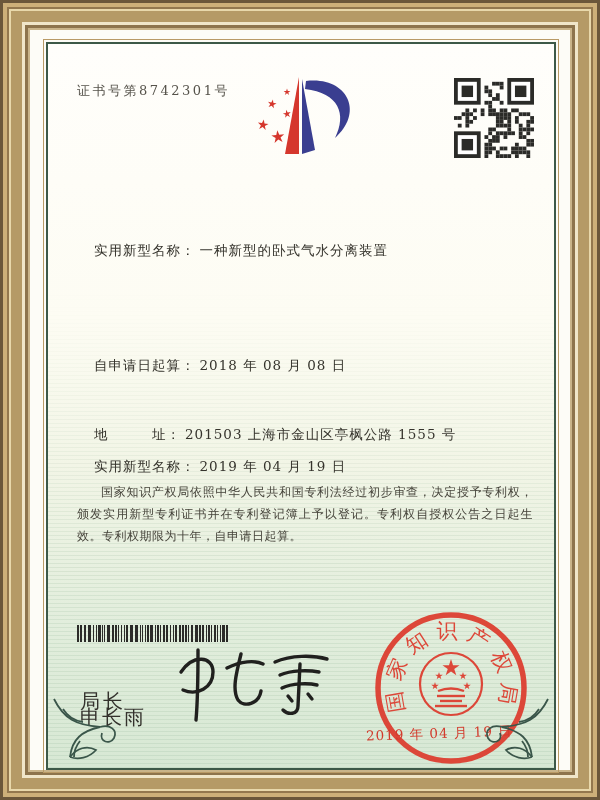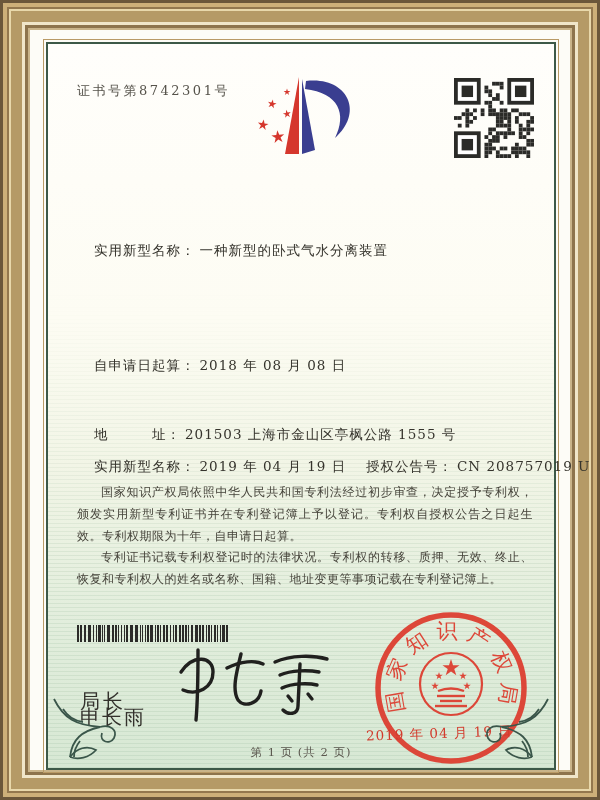--- a/index.html
+++ b/index.html
@@ -233,28 +233,24 @@
       <span>实用新型名称：</span><span class="fvalue">一种新型的卧式气水分离装置</span>
     </div>
     <div class="field-row" style="top:313px">
       <span>自申请日起算：</span><span class="fvalue">2018 年 08 月 08 日</span>
     </div>
     <div class="field-row" style="top:382px">
       <span>地　　　址：</span><span class="fvalue">201503 上海市金山区亭枫公路 1555 号</span>
     </div>
     <div class="field-row" style="top:414px">
       <span>实用新型名称：</span><span class="fvalue">2019 年 04 月 19 日</span>
-      <span class="field-col2">
-        <span>授权公告号：</span><span class="fvalue">CN 208757019 U</span>
-      </span>
     </div>
 
     <div class="paras">
       <p class="para">国家知识产权局依照中华人民共和国专利法经过初步审查，决定授予专利权，颁发实用新型专利证书并在专利登记簿上予以登记。专利权自授权公告之日起生效。专利权期限为十年，自申请日起算。</p>
-      <p class="para">专利证书记载专利权登记时的法律状况。专利权的转移、质押、无效、终止、恢复和专利权人的姓名或名称、国籍、地址变更等事项记载在专利登记簿上。</p>
     </div>
 
     <svg class="barcode" id="barcode-svg" viewBox="0 0 155 17" preserveAspectRatio="none">
         <rect x="0" y="0" width="2" height="17" fill="#2b2b28"></rect>
         <rect x="3" y="0" width="2" height="17" fill="#2b2b28"></rect>
         <rect x="7" y="0" width="2" height="17" fill="#2b2b28"></rect>
         <rect x="11" y="0" width="3" height="17" fill="#2b2b28"></rect>
         <rect x="16" y="0" width="1" height="17" fill="#2b2b28"></rect>
         <rect x="19" y="0" width="1" height="17" fill="#2b2b28"></rect>
         <rect x="21" y="0" width="3" height="17" fill="#2b2b28"></rect>
@@ -351,15 +347,14 @@
     <svg class="flourish left" viewBox="0 0 74 66">
       <g fill="none" stroke="#3a564a" stroke-width="1.8">
         <path d="M72,2 C62,22 50,28 26,30 C44,34 54,42 56,60"></path>
         <path d="M26,30 C16,27 8,33 12,41 C16,48 27,45 24,36"></path>
         <path d="M56,60 C49,51 39,48 30,53 C37,61 48,63 56,60"></path>
         <path d="M63,12 C58,20 51,24 43,25"></path>
         <path d="M46,44 C50,49 52,54 52,60"></path>
       </g>
     </svg>
 
-    <div class="footer-page">第 1 页 (共 2 页)</div>
   </div>
 </div>
 
 </body></html>

